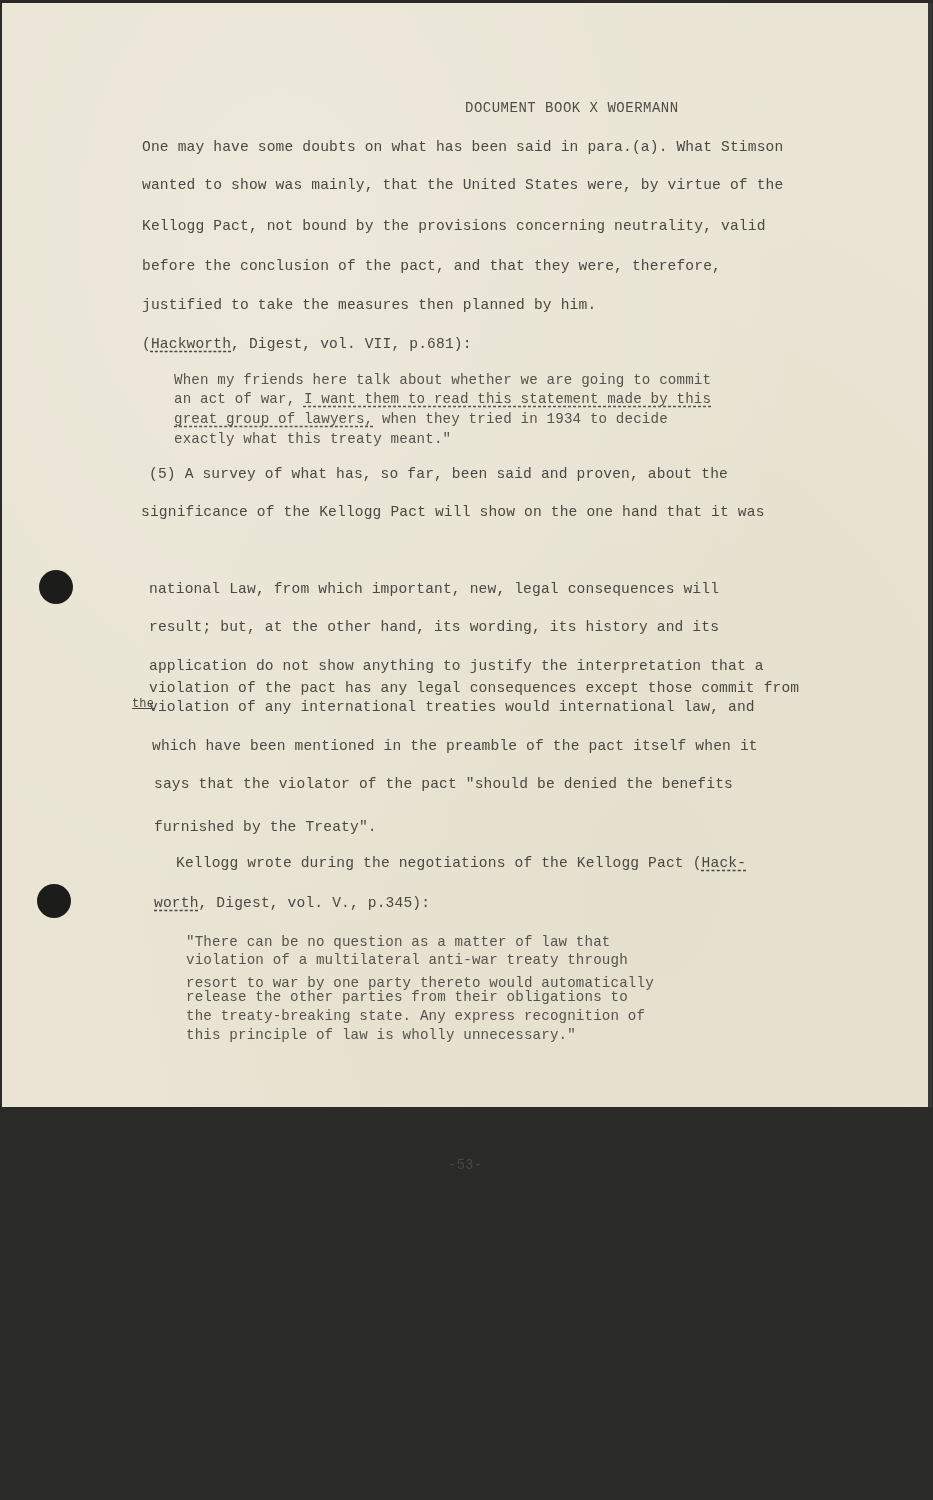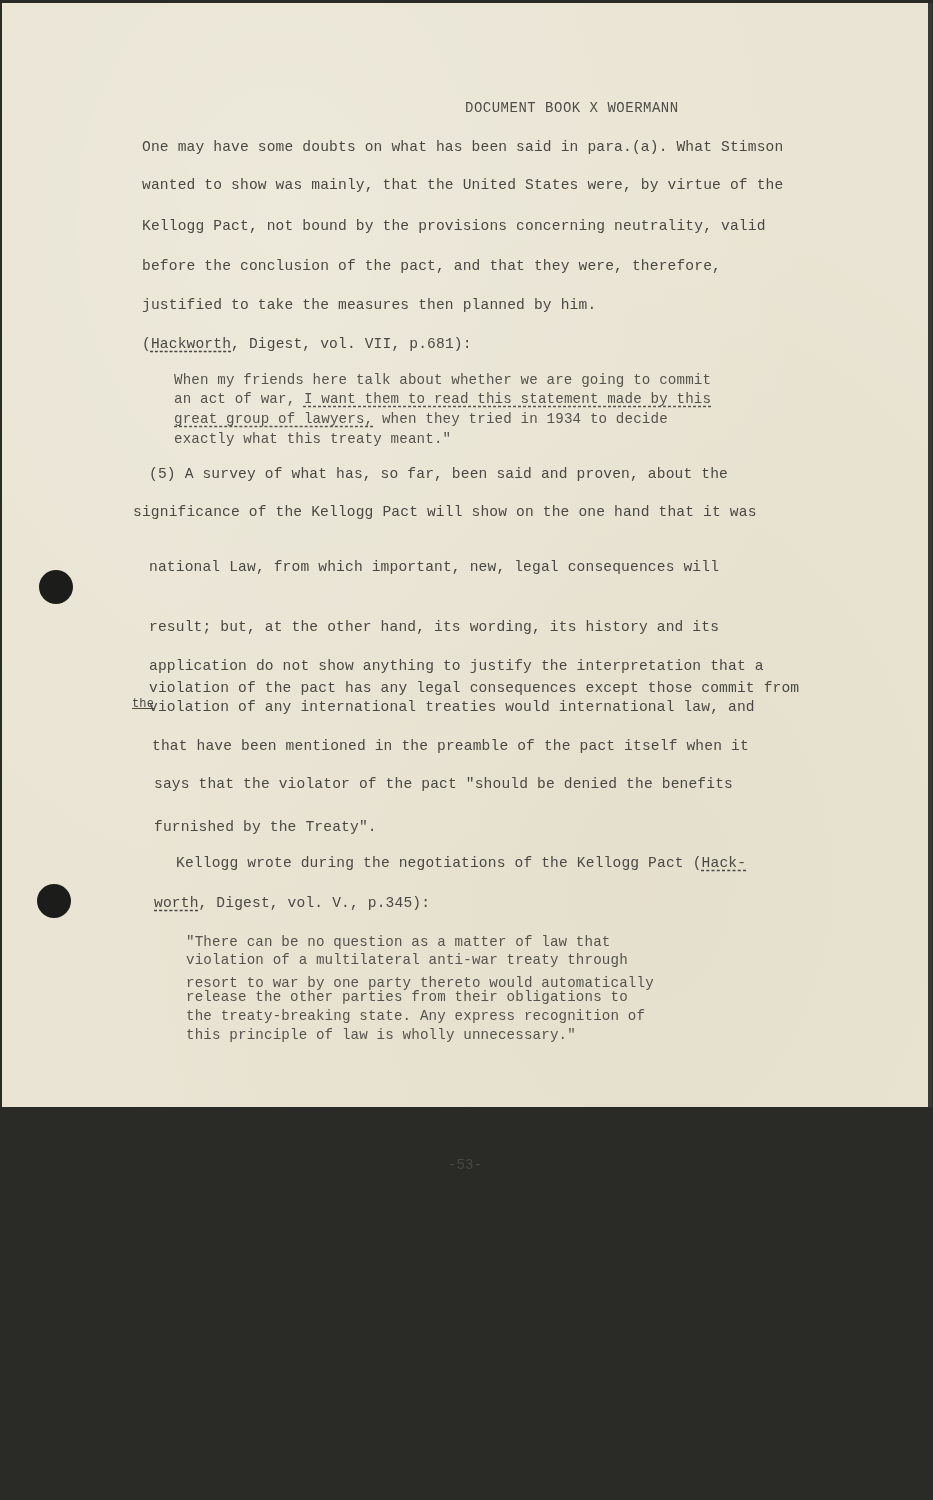--- a/index.html
+++ b/index.html
@@ -48,28 +48,28 @@
   <div class="tw body-line" style="top:255px;">before the conclusion of the pact, and that they were, therefore,</div>
 
   <div class="tw body-line" style="top:333px;"><span>(</span><span class="u">Hackworth</span><span>, Digest, vol. VII, p.681):</span></div>
 
   <div class="tw quote" style="left:172px; top:369px;">When my friends here talk about whether we are going to commit</div>
   <div class="tw quote" style="left:172px; top:388px;"><span>an act of war, </span><span class="u">I want them to read this statement made by this</span></div>
   <div class="tw quote" style="left:172px; top:408px;"><span class="u">great group of lawyers,</span><span> when they tried in 1934 to decide</span></div>
   <div class="tw quote" style="left:172px; top:428px;">exactly what this treaty meant."</div>
 
   <div class="tw body-line" style="left:147px; top:463px;">(5) A survey of what has, so far, been said and proven, about the</div>
-  <div class="tw body-line" style="left:131px; top:501px;text-align:right;">significance of the Kellogg Pact will show on the one hand that it was</div>
-  <div class="tw body-line" style="left:147px; top:556px;text-align:center;">national Law, from which important, new, legal consequences will</div>
+  <div class="tw body-line" style="left:139px; top:501px;text-align:right;">significance of the Kellogg Pact will show on the one hand that it was</div>
+  <div class="tw body-line" style="left:147px; top:578px;text-align:center;">national Law, from which important, new, legal consequences will</div>
   <div class="tw body-line" style="left:147px; top:616px;">result; but, at the other hand, its wording, its history and its</div>
   <div class="tw body-line" style="left:147px; top:655px;">application do not show anything to justify the interpretation that a</div>
   <div class="tw body-line" style="left:147px; top:677px;">violation of the pact has any legal consequences except those commit from</div>
   <div class="tw margin-note">the</div>
   <div class="tw body-line" style="left:147px; top:696px;">violation of any international treaties would international law, and</div>
-  <div class="tw body-line" style="left:150px; top:735px;">that have been mentioned in the preamble of the pact itself when it</div>
+  <div class="tw body-line" style="left:150px; top:735px;">which have been mentioned in the preamble of the pact itself when it</div>
   <div class="tw body-line" style="left:152px; top:773px;">says that the violator of the pact "should be denied the benefits</div>
   <div class="tw body-line" style="left:152px; top:816px;">furnished by the Treaty".</div>
 
   <div class="tw body-line" style="left:174px; top:852px;"><span>Kellogg wrote during the negotiations of the Kellogg Pact (</span><span class="u">Hack-</span></div>
   <div class="tw body-line" style="left:152px; top:892px;"><span class="u">worth</span><span>, Digest, vol. V., p.345):</span></div>
 
   <div class="tw quote" style="left:184px; top:931px;">"There can be no question as a matter of law that</div>
   <div class="tw quote" style="left:184px; top:949px;">violation of a multilateral anti-war treaty through</div>
   <div class="tw quote" style="left:184px; top:972px;">resort to war by one party thereto would automatically</div>
   <div class="tw quote" style="left:184px; top:986px;">release the other parties from their obligations to</div>

